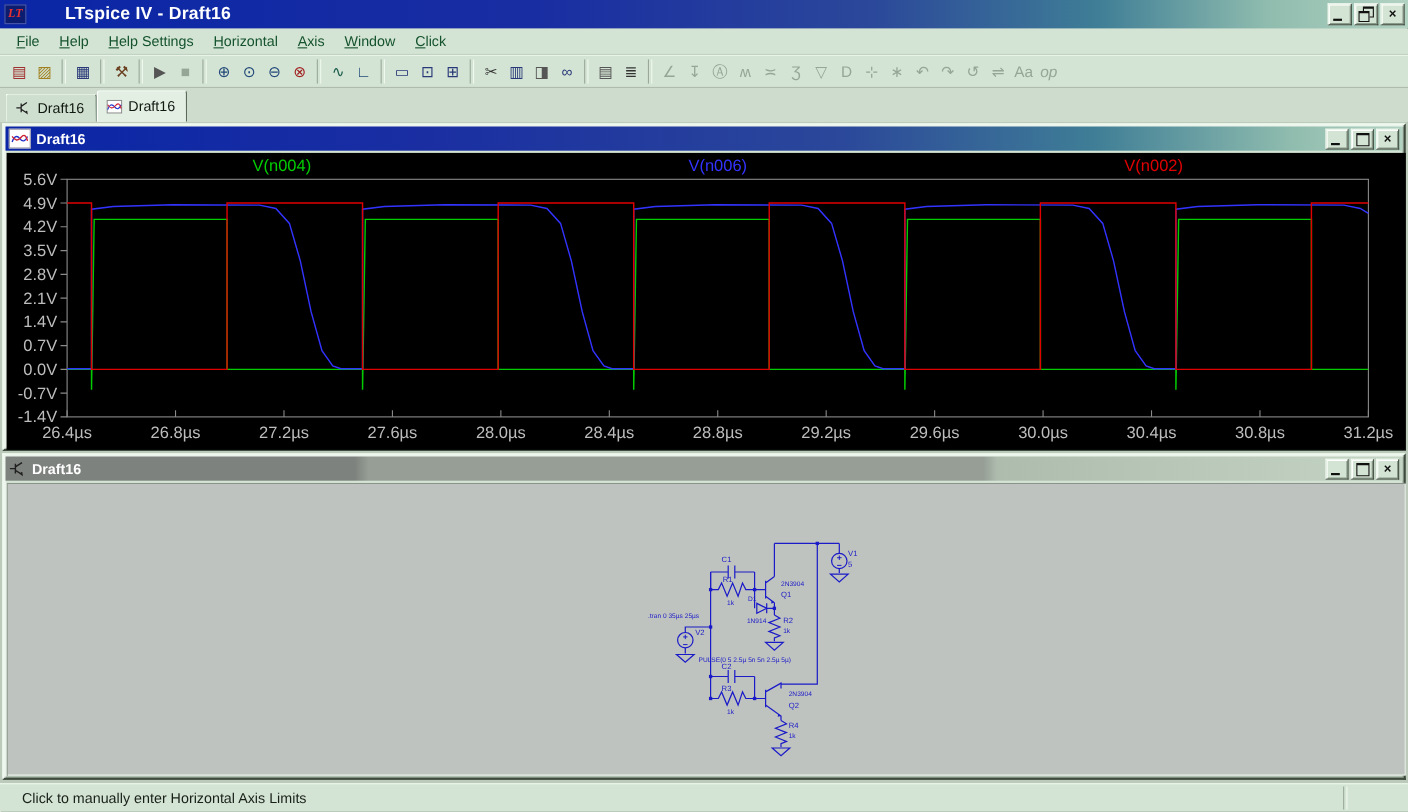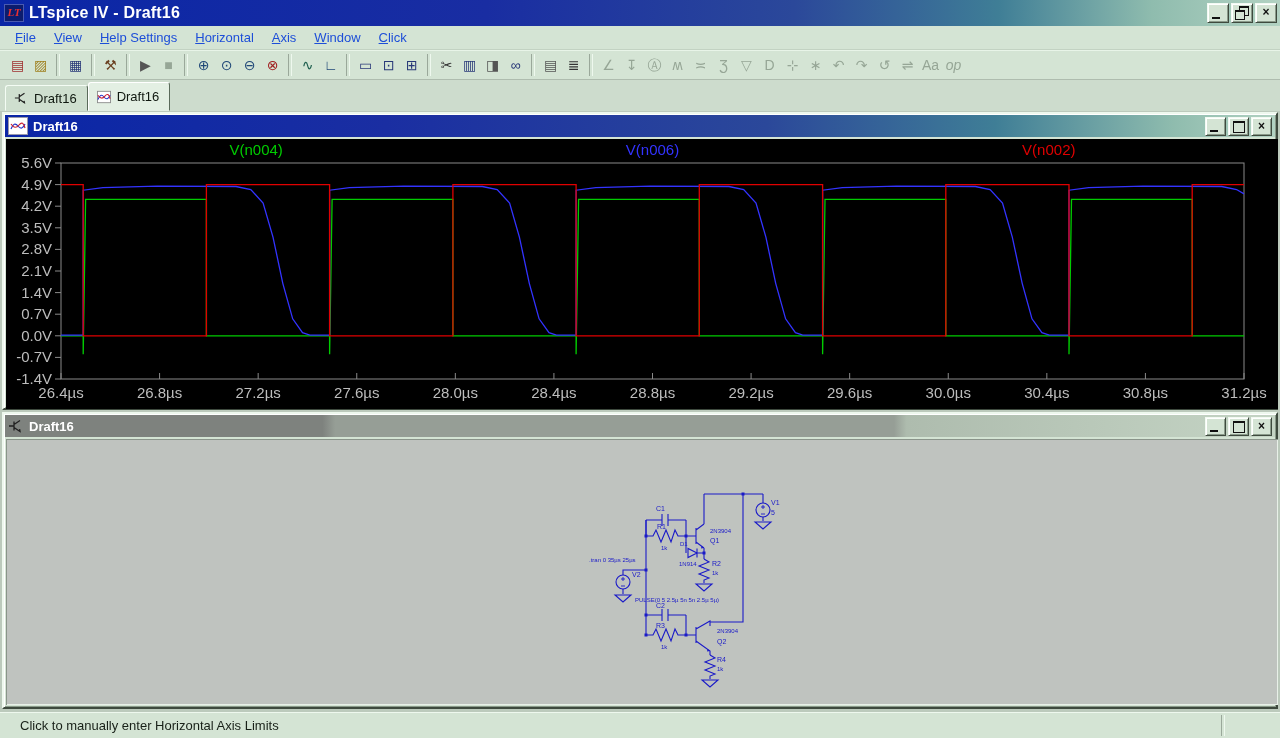--- a/index.html
+++ b/index.html
@@ -4,37 +4,37 @@
 <style>
   html,body{margin:0;padding:0;}
   body{width:1280px;height:738px;overflow:hidden;background:#c6d4c6;
        font-family:"Liberation Sans", sans-serif;-webkit-font-smoothing:none;}
   .root{position:absolute;inset:0;width:1280px;height:738px;
         box-shadow:inset 1px 1px 0 #e8f4e8, inset -1px -1px 0 #3e4a3e;}
 
   
   .titlebar{position:absolute;left:0;top:0;width:1280px;height:26px;
     background:linear-gradient(90deg,#0a26a6 0%,#192da2 38%,#2b489a 62%,#3f7e96 78%,#8fbcae 90%,#b2d2c2 100%);
-    display:flex;align-items:center;padding-left:4px;box-sizing:border-box;}
+    display:flex;align-items:center;padding-left:4px;box-sizing:border-box;gap:30px;}
   .app-icon{width:18px;height:16px;background:#0c1c6e;border:1px solid #4a5ab0;color:#e83030;
     font:italic bold 11px/14px "Liberation Serif",serif;text-align:center;margin-right:5px;}
   .title-text{color:#ffffff;font-weight:bold;font-size:16px;letter-spacing:.2px;}
   .winbtns{position:absolute;right:3px;top:3px;display:flex;gap:2px;}
   .wbtn{width:20px;height:18px;background:#d4e4d4;border:1px solid;border-color:#f2faf2 #3e4a3e #3e4a3e #f2faf2;
     box-shadow:inset 1px 1px 0 #ffffff, inset -1px -1px 0 #8a9a8a;position:relative;font-size:12px;
     color:#111;text-align:center;line-height:16px;font-weight:bold;}
   .wbtn .minbar{position:absolute;left:4px;bottom:3px;width:8px;height:2px;background:#111;}
   .wbtn .maxbox{position:absolute;left:4px;top:3px;width:10px;height:9px;border:1px solid #111;border-top-width:2px;}
   .wbtn .restore1{position:absolute;left:7px;top:2px;width:8px;height:7px;border:1px solid #111;border-top-width:2px;background:#d4e4d4;}
   .wbtn .restore2{position:absolute;left:3px;top:6px;width:8px;height:7px;border:1px solid #111;border-top-width:2px;background:#d4e4d4;}
 
   
   .menubar{position:absolute;left:0;top:26px;width:1280px;height:24px;background:#d4e4d4;
     display:flex;align-items:center;padding-left:6px;box-sizing:border-box;border-bottom:1px solid #c2d2c2;}
-  .menu-item{font-size:13px;color:#1d4ed8;padding:16px 9px;text-align:right;}
+  .menu-item{font-size:13px;color:#14532d;padding:16px 9px;text-align:right;}
   .menu-item::first-letter{text-decoration:underline;}
 
   
   .toolbar{position:absolute;left:0;top:50px;width:1280px;height:30px;background:#d4e4d4;
     display:flex;align-items:center;padding-left:6px;box-sizing:border-box;
     border-bottom:1px solid #aebcae;box-shadow:inset 0 1px 0 #e8f4e8;}
   .tsep{width:2px;height:22px;margin:0 4px;border-left:1px solid #9aa89a;border-right:1px solid #eef8ee;}
   .tbtn{width:23px;height:22px;display:inline-flex;align-items:center;justify-content:center;
     font-size:14px;line-height:22px;}
   .tbtn.dis{color:#96a696 !important;}
@@ -85,21 +85,21 @@
       <span class="wbtn">
           <span class="restore1"></span>
           <span class="restore2"></span>
         </span>
       <span class="wbtn">×</span>
     </span>
   </div>
 
   <div class="menubar">
     <span class="menu-item">File</span>
-    <span class="menu-item">View</span>
+    <span class="menu-item">Help</span>
     <span class="menu-item">Help Settings</span>
     <span class="menu-item">Horizontal</span>
     <span class="menu-item">Axis</span>
     <span class="menu-item">Window</span>
     <span class="menu-item">Click</span>
   </div>
 
   <div class="toolbar" id="toolbar">
       <span class="tbtn" style="color: rgb(160, 48, 48);">▤</span>
       <span class="tbtn" style="color: rgb(160, 128, 32);">▨</span>

